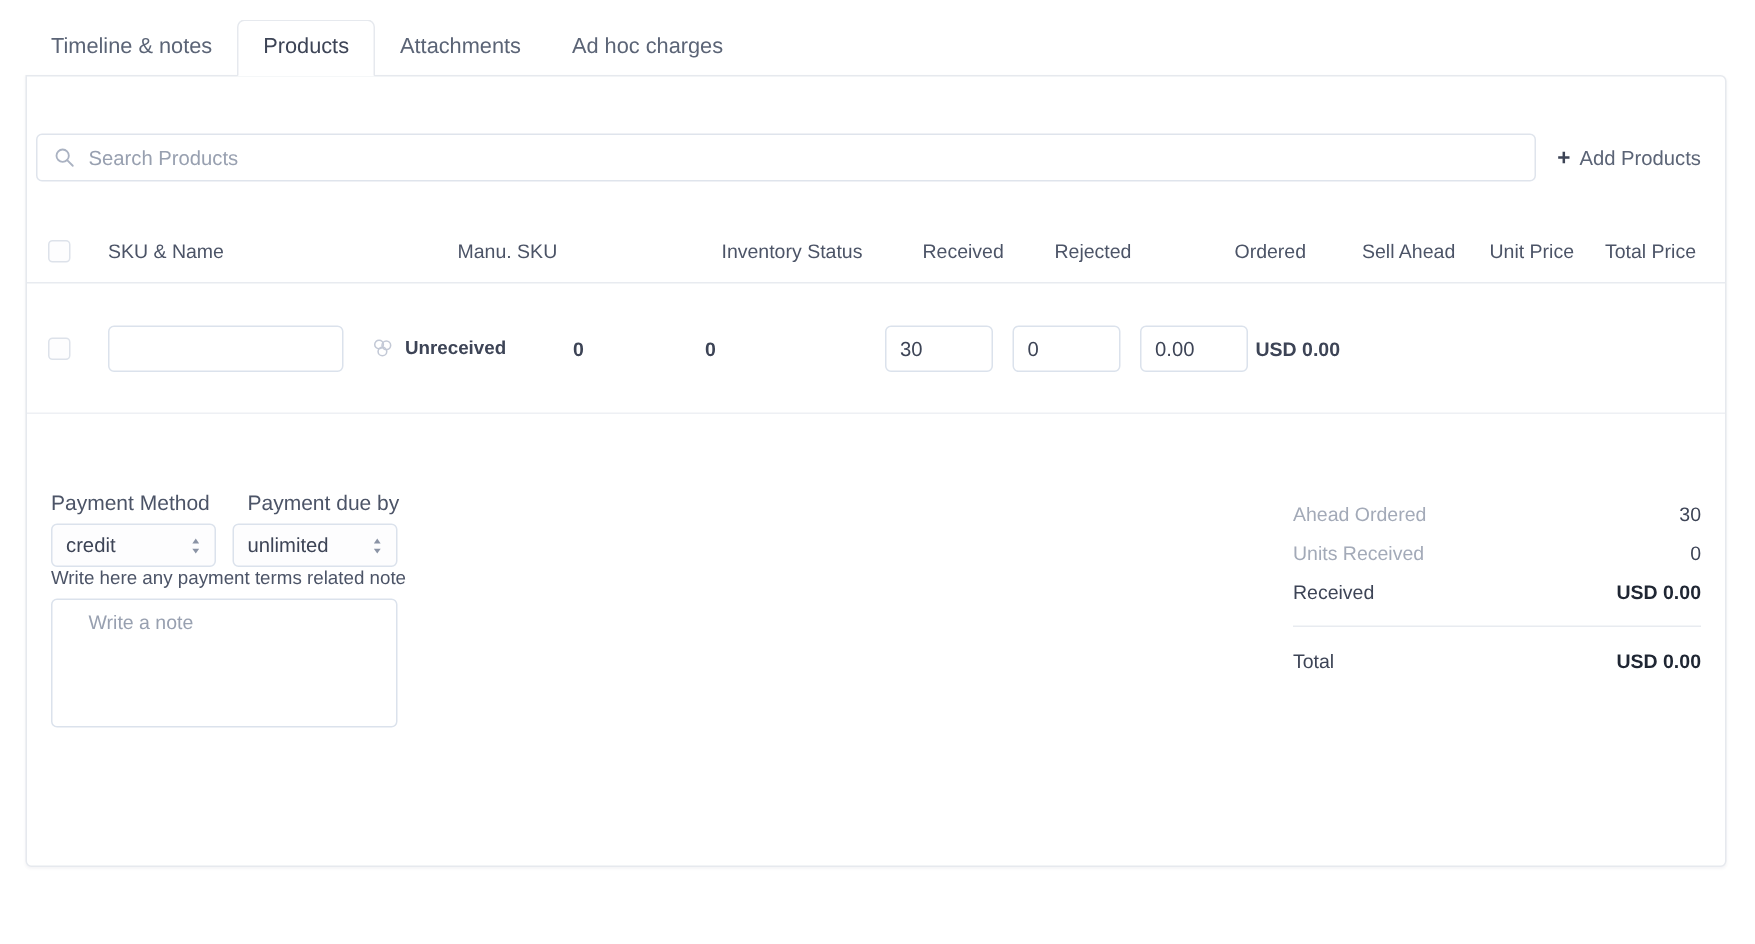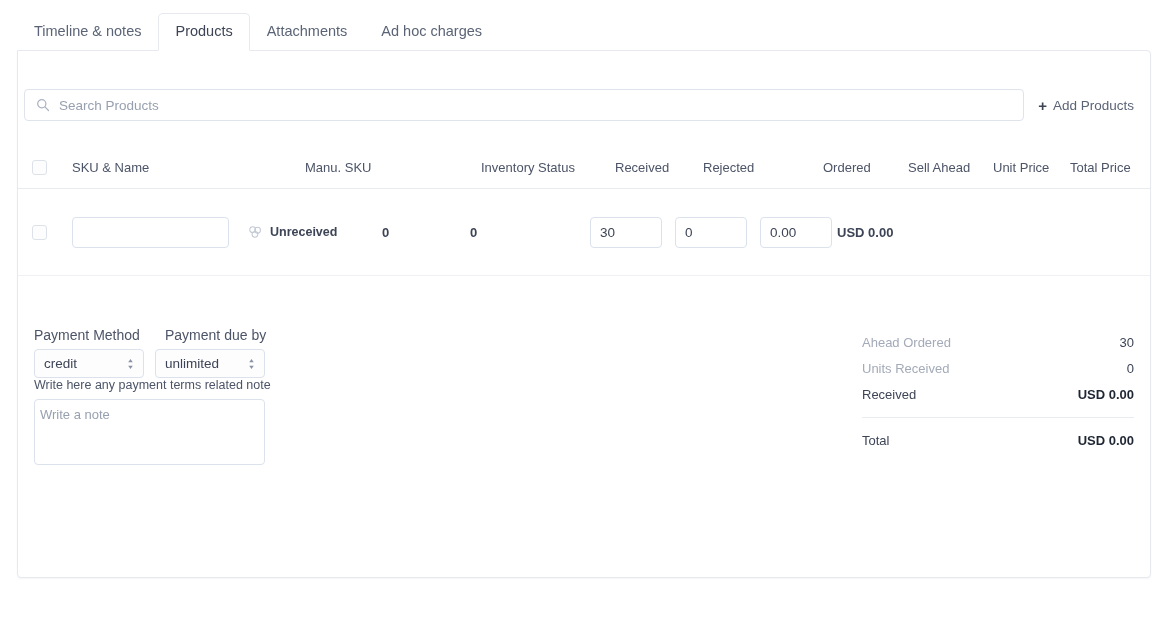--- a/index.html
+++ b/index.html
@@ -334,30 +334,30 @@
     width: 7px;
     height: 13px;
   }
   .notelabel {
     font-size: 12.5px;
     color: #4c5467;
   }
   .notearea {
     margin-top: 7px;
     width: 231px;
-    height: 66px;
+    height: 86px;
     border: 1px solid #dbe2ec;
     border-radius: 4px;
     background: #fff;
     resize: none;
     outline: none;
     font-family: "Liberation Sans", sans-serif;
     font-size: 13px;
     color: #3d4456;
-    padding: 7px 5px;
+    padding: 7px 24px;
   }
   .notearea::placeholder { color: #98a0b0; }
 
   
   .totals {
     position: absolute;
     right: 16px;
     top: 278px;
     width: 272px;
   }

